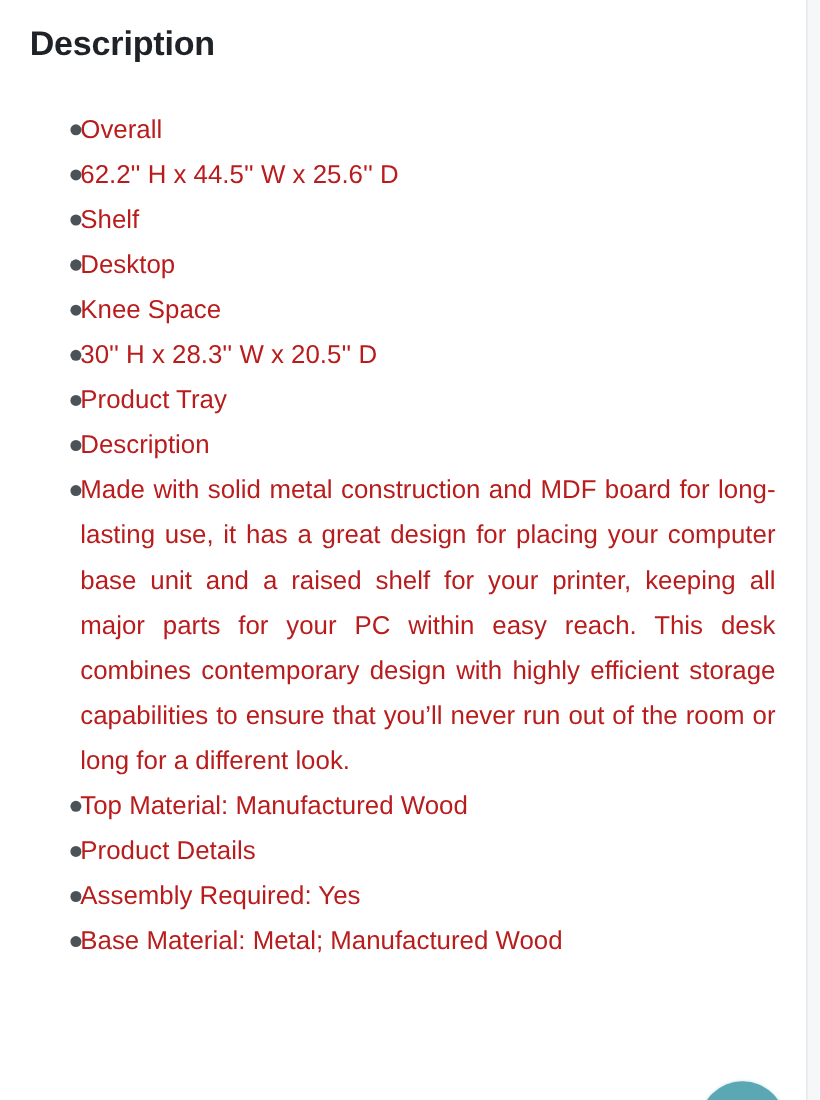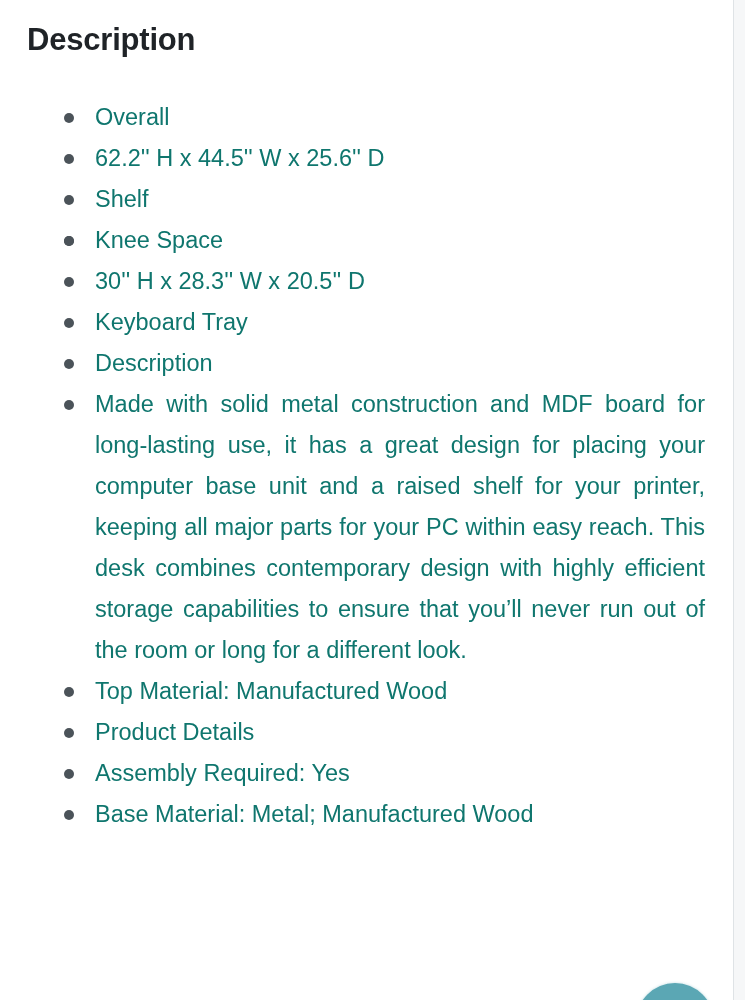--- a/index.html
+++ b/index.html
@@ -47,24 +47,24 @@
       position: absolute;
       left: 0;
       top: 97px;
       width: 705px;
       margin: 0;
       padding: 0;
       list-style: none;
     }
     .desc-item {
       position: relative;
-      padding-left: 95px;
+      padding-left: 73px;
       font-size: 23.5px;
       line-height: 41px;
-      color: #0f766e;
+      color: #b91c1c;
     }
     .desc-item .bullet {
       position: absolute;
       left: 64px;
       top: 16px;
       width: 10px;
       height: 10px;
       border-radius: 50%;
       background: #4b5359;
     }
@@ -101,29 +101,33 @@
     </li>
     <li class="desc-item">
       <span class="bullet"></span>
       <span class="text">Shelf</span>
     </li>
     <li class="desc-item">
       <span class="bullet"></span>
     </li>
     <li class="desc-item">
       <span class="bullet"></span>
+      <span class="text">Desktop</span>
+    </li>
+    <li class="desc-item">
+      <span class="bullet"></span>
       <span class="text">Knee Space</span>
     </li>
     <li class="desc-item">
       <span class="bullet"></span>
       <span class="text">30'' H x 28.3'' W x 20.5'' D</span>
     </li>
     <li class="desc-item">
       <span class="bullet"></span>
-      <span class="text">Keyboard Tray</span>
+      <span class="text">Product Tray</span>
     </li>
     <li class="desc-item">
       <span class="bullet"></span>
       <span class="text">Description</span>
     </li>
     <li class="desc-item justify">
       <span class="bullet"></span>
       <span class="text">Made with solid metal construction and MDF board for long-lasting use, it has a great design for placing your computer base unit and a raised shelf for your printer, keeping all major parts for your PC within easy reach. This desk combines contemporary design with highly efficient storage capabilities to ensure that you’ll never run out of the room or long for a different look.</span>
     </li>
     <li class="desc-item">

